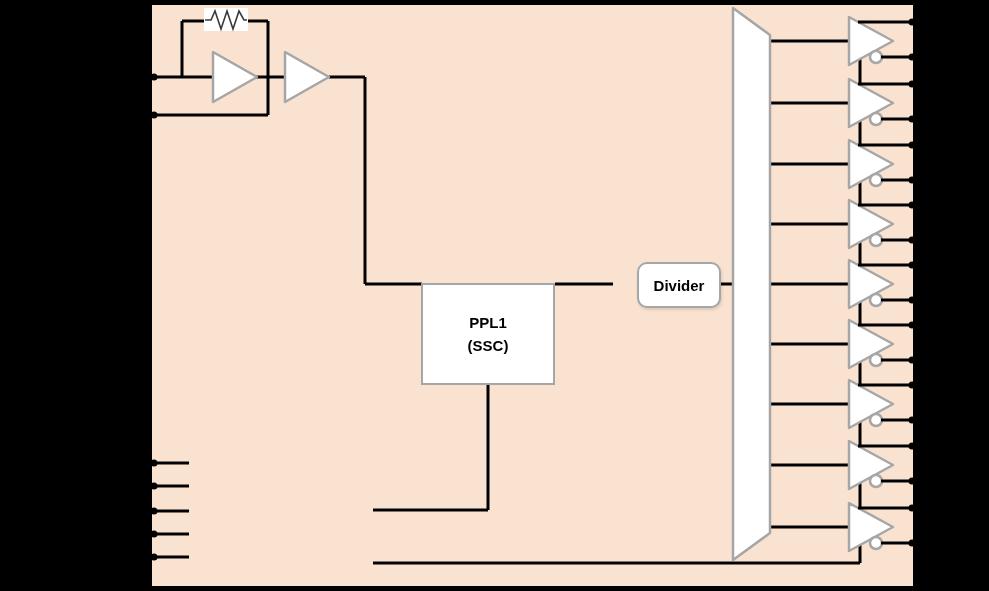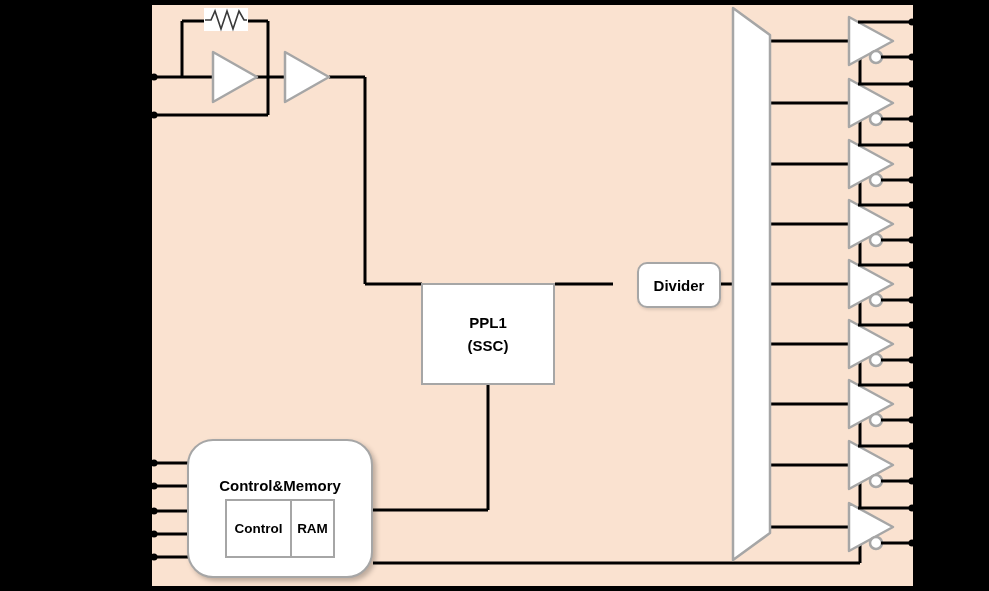--- a/index.html
+++ b/index.html
@@ -188,21 +188,14 @@
 
   <div class="block pll">
     <div>PPL1</div>
     <div>(SSC)</div>
   </div>
 
   <div class="block divider">
     <span>Divider</span>
   </div>
 
-  <div class="block cm">
-    <div class="cm-title">Control&amp;Memory</div>
-    <div class="cm-inner">
-      <div class="cm-cell control">Control</div>
-      <div class="cm-cell ram">RAM</div>
-    </div>
-  </div>
 
 </div>
 
 </body></html>

